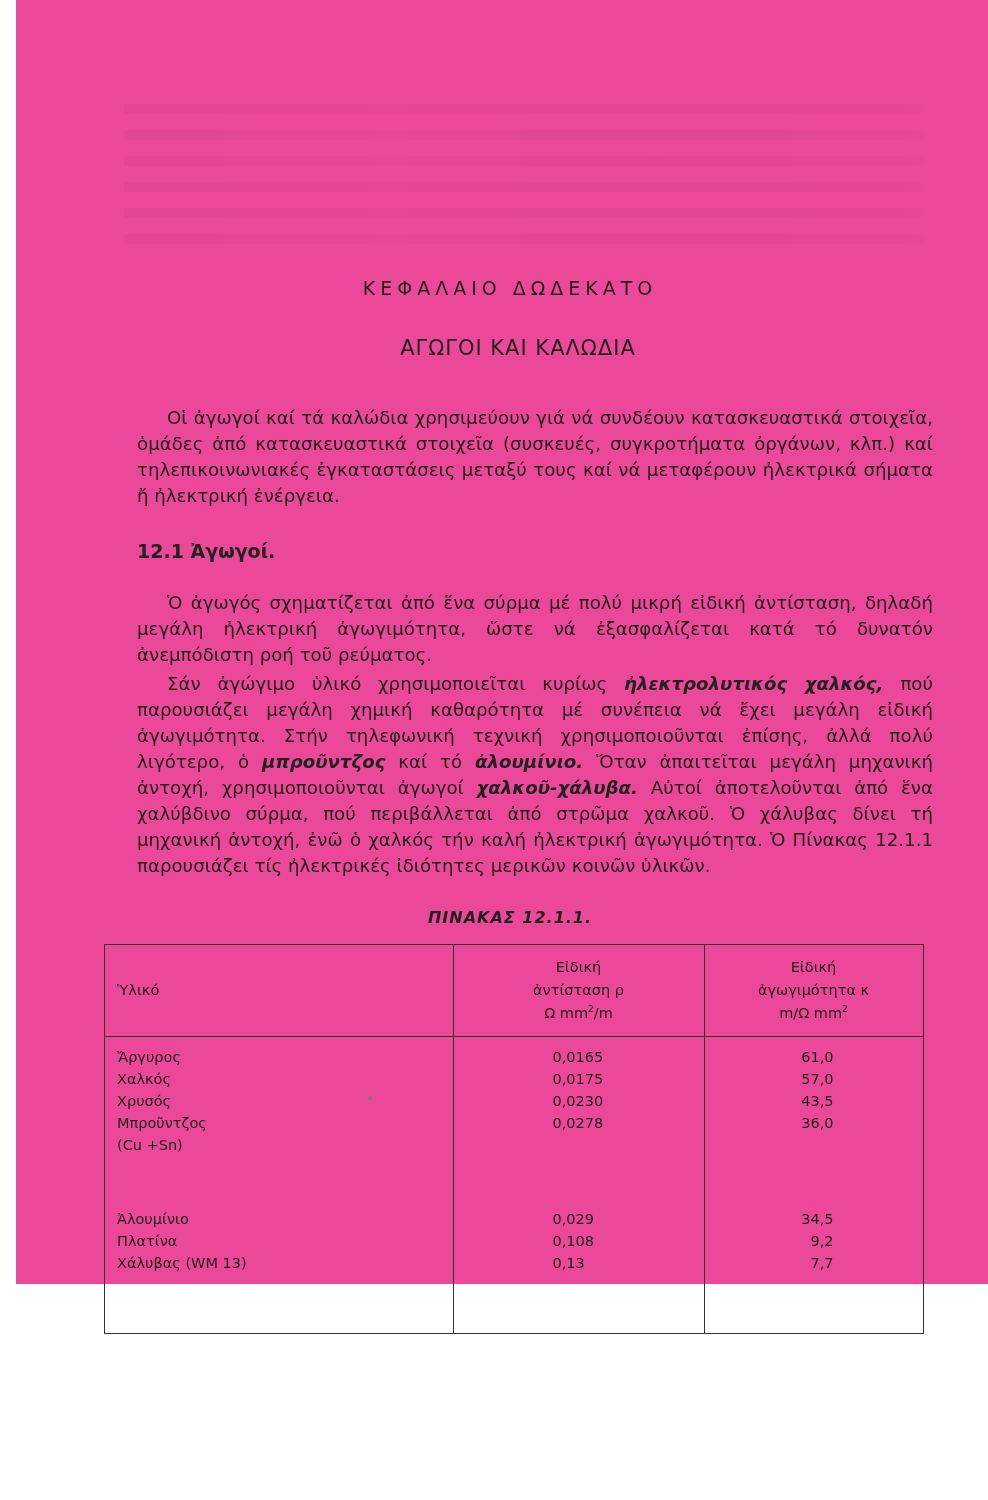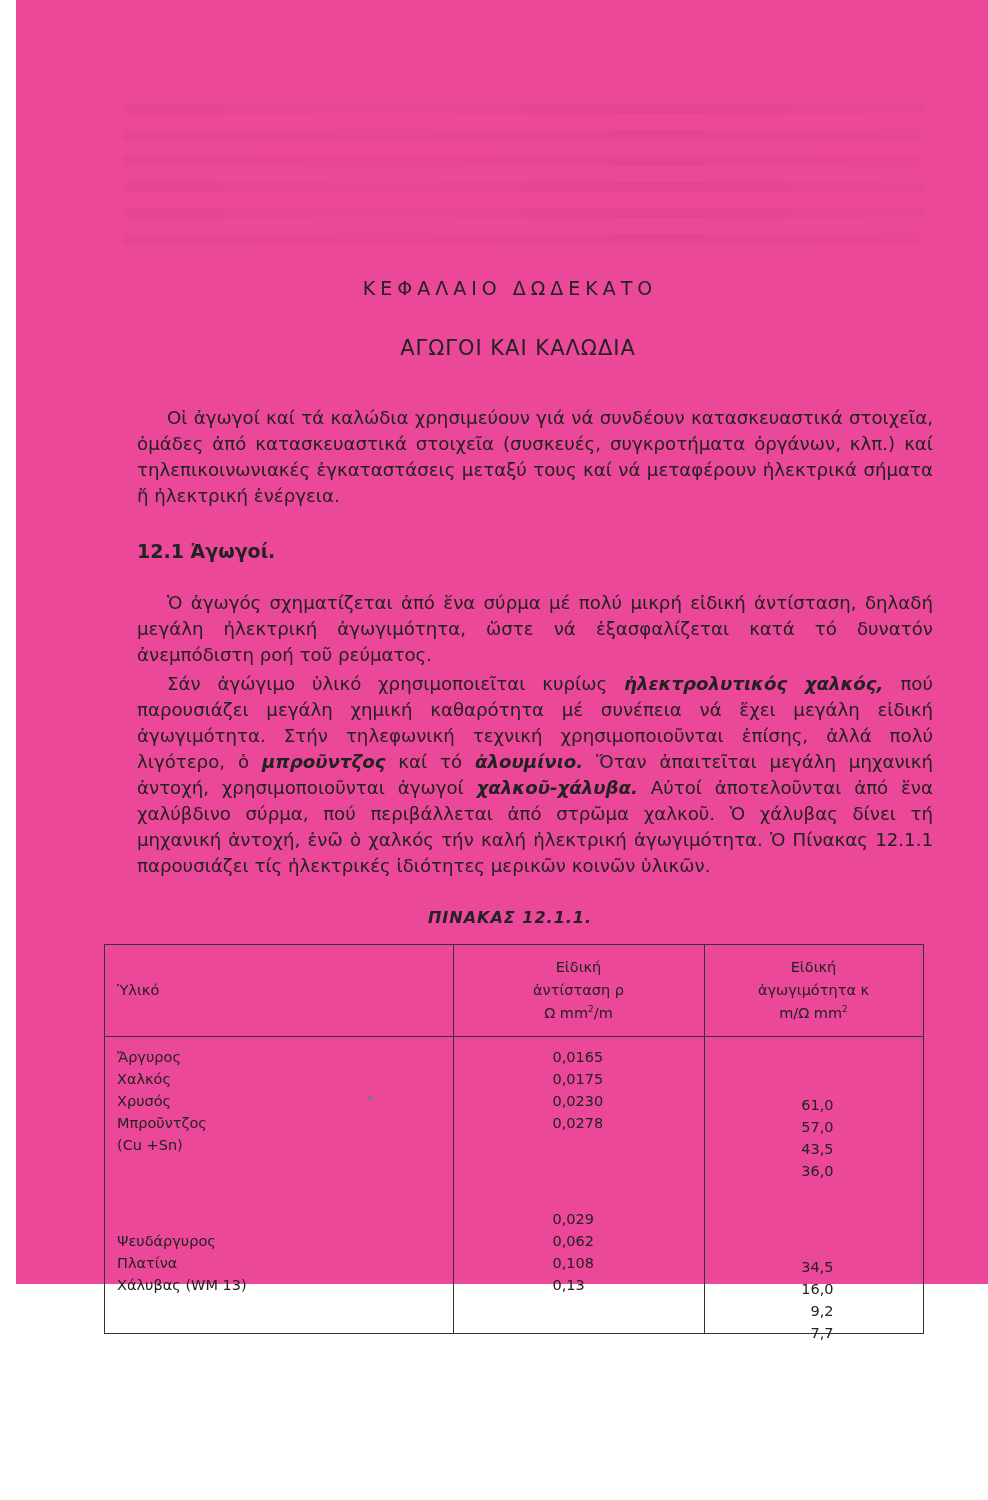--- a/index.html
+++ b/index.html
@@ -130,21 +130,21 @@
     .group.g2 { top: 263px; }
     .row {
       position: relative;
       height: 22px;
       font-size: 14.5px;
       line-height: 22px;
       color: #222;
     }
     .row .mat { position: absolute; left: 12px; width: 330px; }
     .row .rho { position: absolute; left: 348px; width: 251px; text-align: center; }
-    .row .kap { position: absolute; left: 599px; width: 219px; text-align: center; margin-top: 48px; }
+    .row .kap { position: absolute; left: 599px; width: 219px; text-align: center; }
     .row .rho span, .row .kap span { display: inline-block; min-width: 52px; text-align: left; }
     .row .kap span { text-align: right; min-width: 40px; }
     .dot {
       position: absolute;
       left: 352px;
       top: 1096px;
       width: 4px; height: 4px;
       border-radius: 50%;
       background: #777;
     }
@@ -220,27 +220,23 @@
       </div>
       <div class="row">
         <div class="mat">(Cu +Sn)</div>
         <div class="rho"><span></span></div>
         <div class="kap"><span></span></div>
       </div>
     </div>
 
     <div class="group g2">
       <div class="row">
+        <div class="mat">Ἀλουμίνιο</div>
         <div class="rho"><span>0,029</span></div>
         <div class="kap"><span>34,5</span></div>
-      </div>
-      <div class="row">
-        <div class="mat">Ψευδάργυρος</div>
-        <div class="rho"><span>0,062</span></div>
-        <div class="kap"><span>16,0</span></div>
       </div>
       <div class="row">
         <div class="mat">Πλατίνα</div>
         <div class="rho"><span>0,108</span></div>
         <div class="kap"><span>9,2</span></div>
       </div>
       <div class="row">
         <div class="mat">Χάλυβας (WM 13)</div>
         <div class="rho"><span>0,13</span></div>
         <div class="kap"><span>7,7</span></div>

